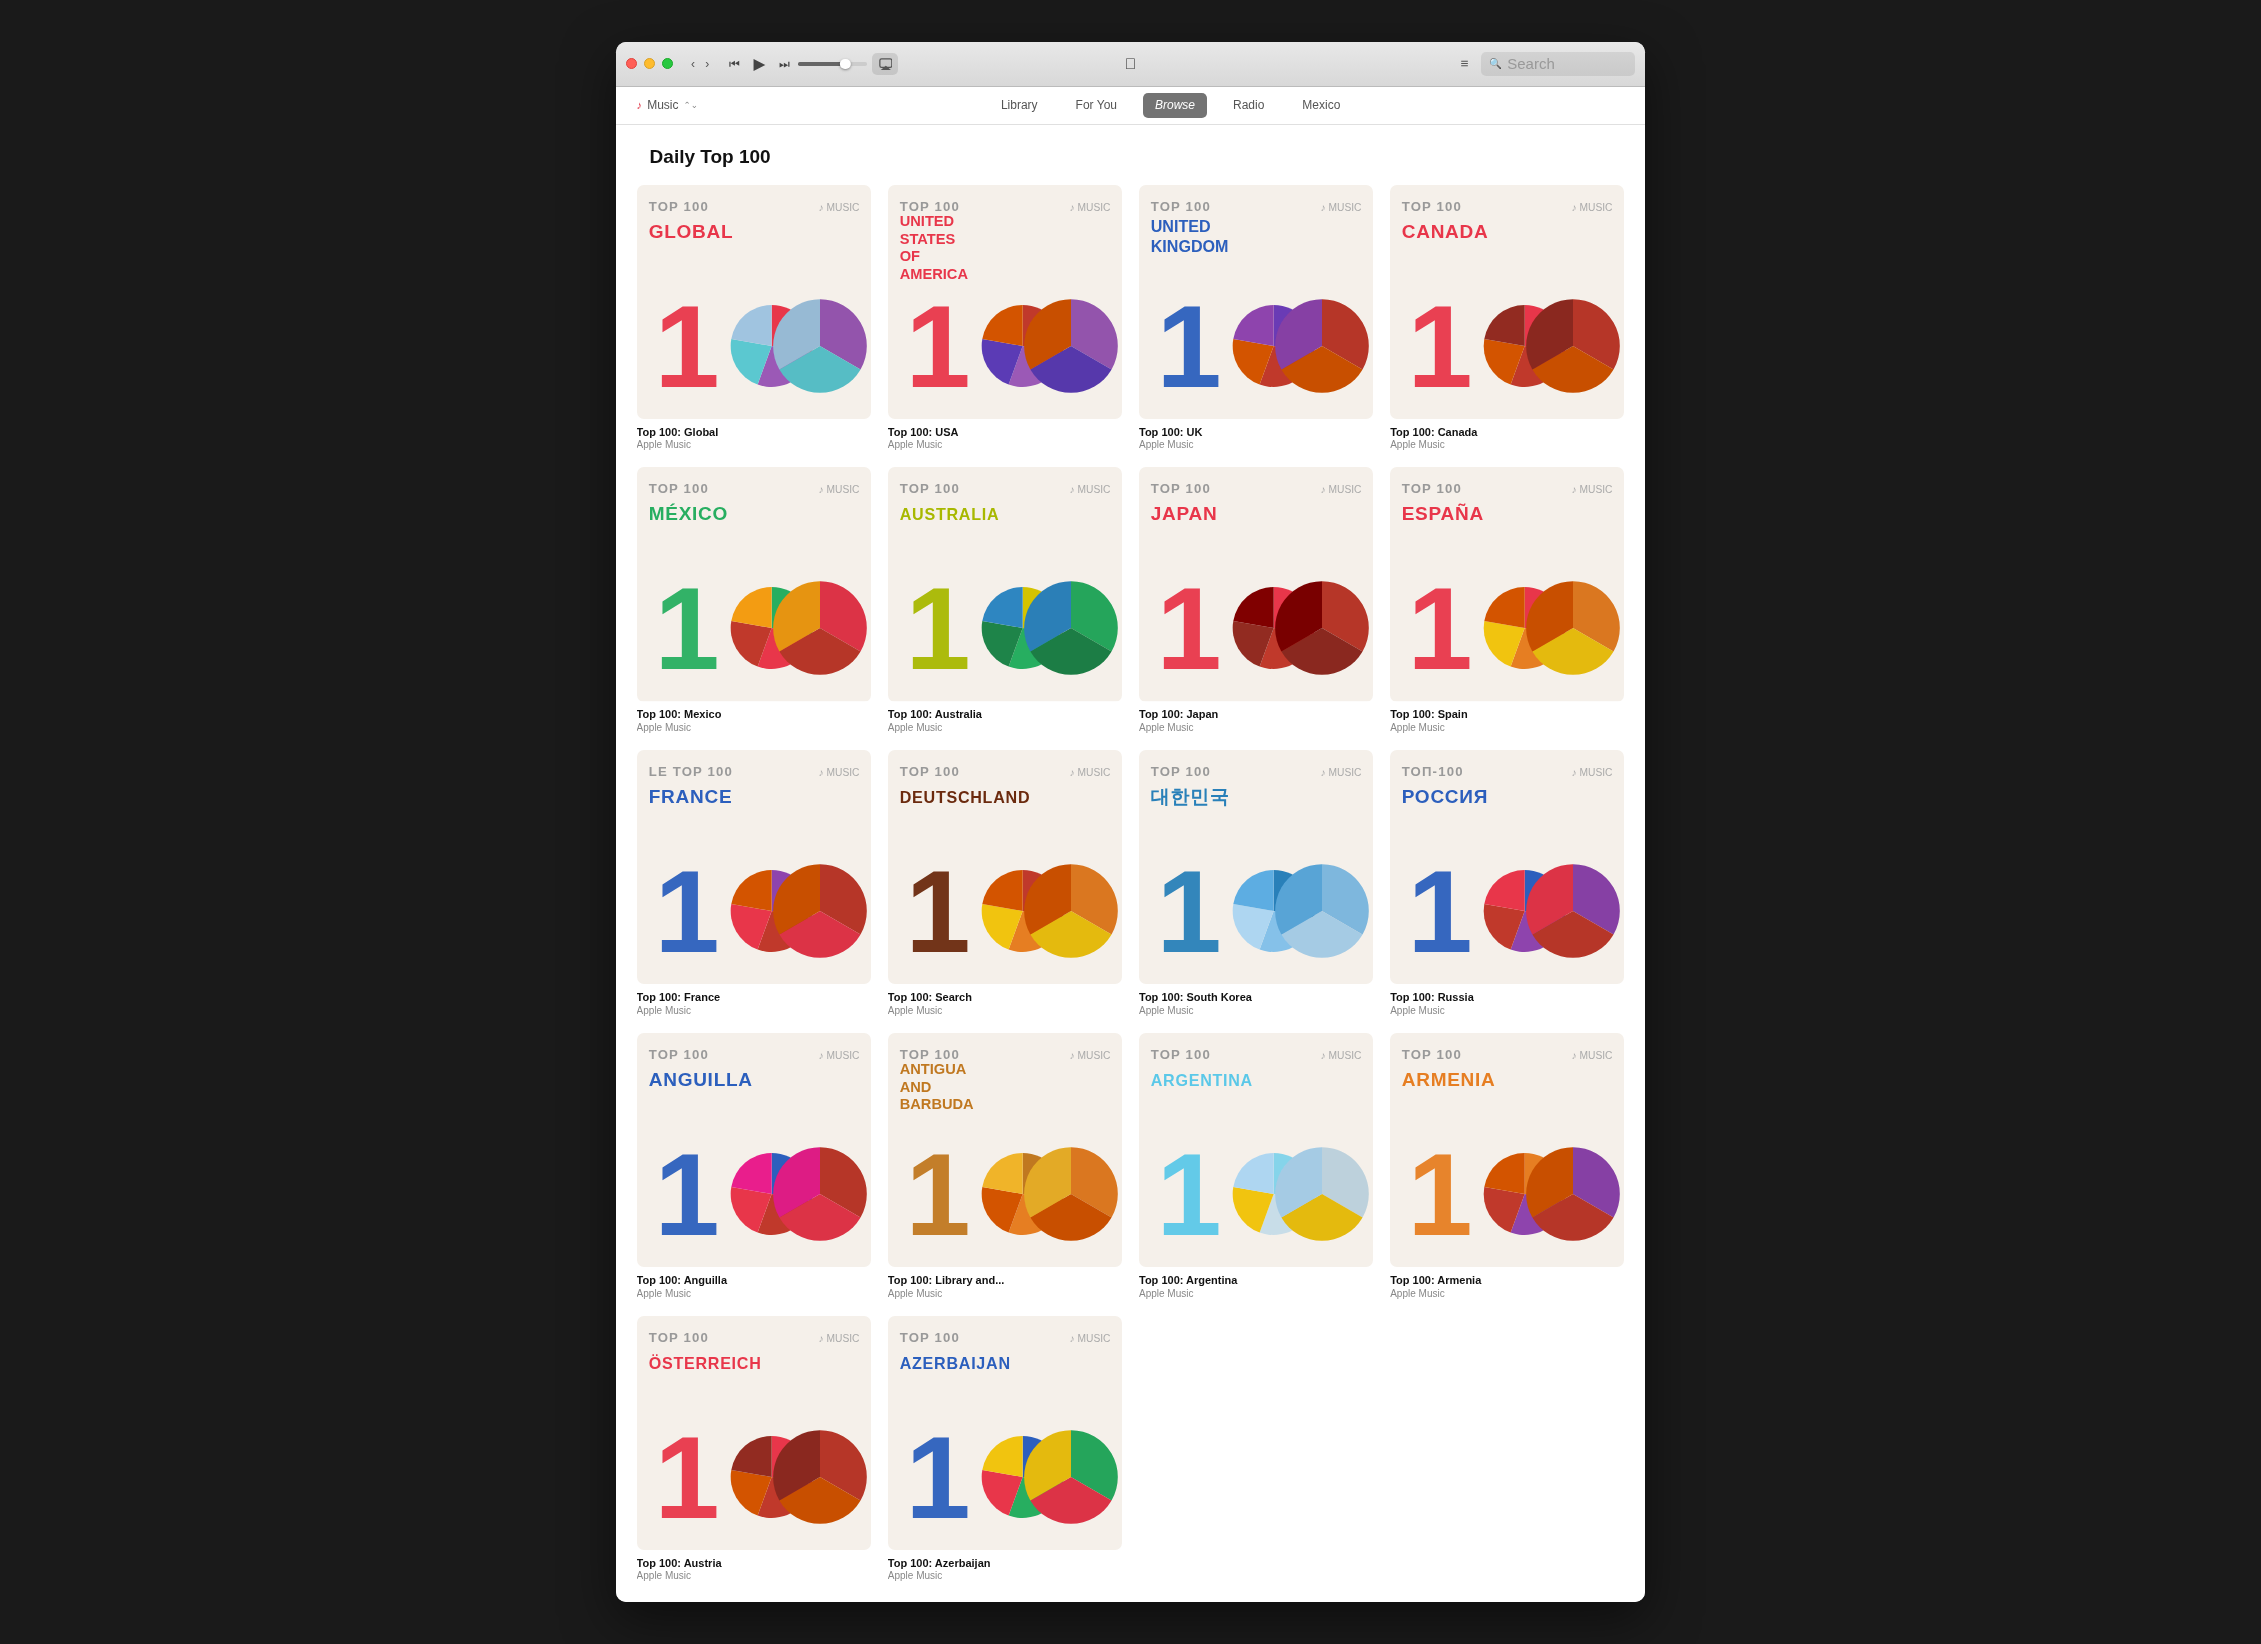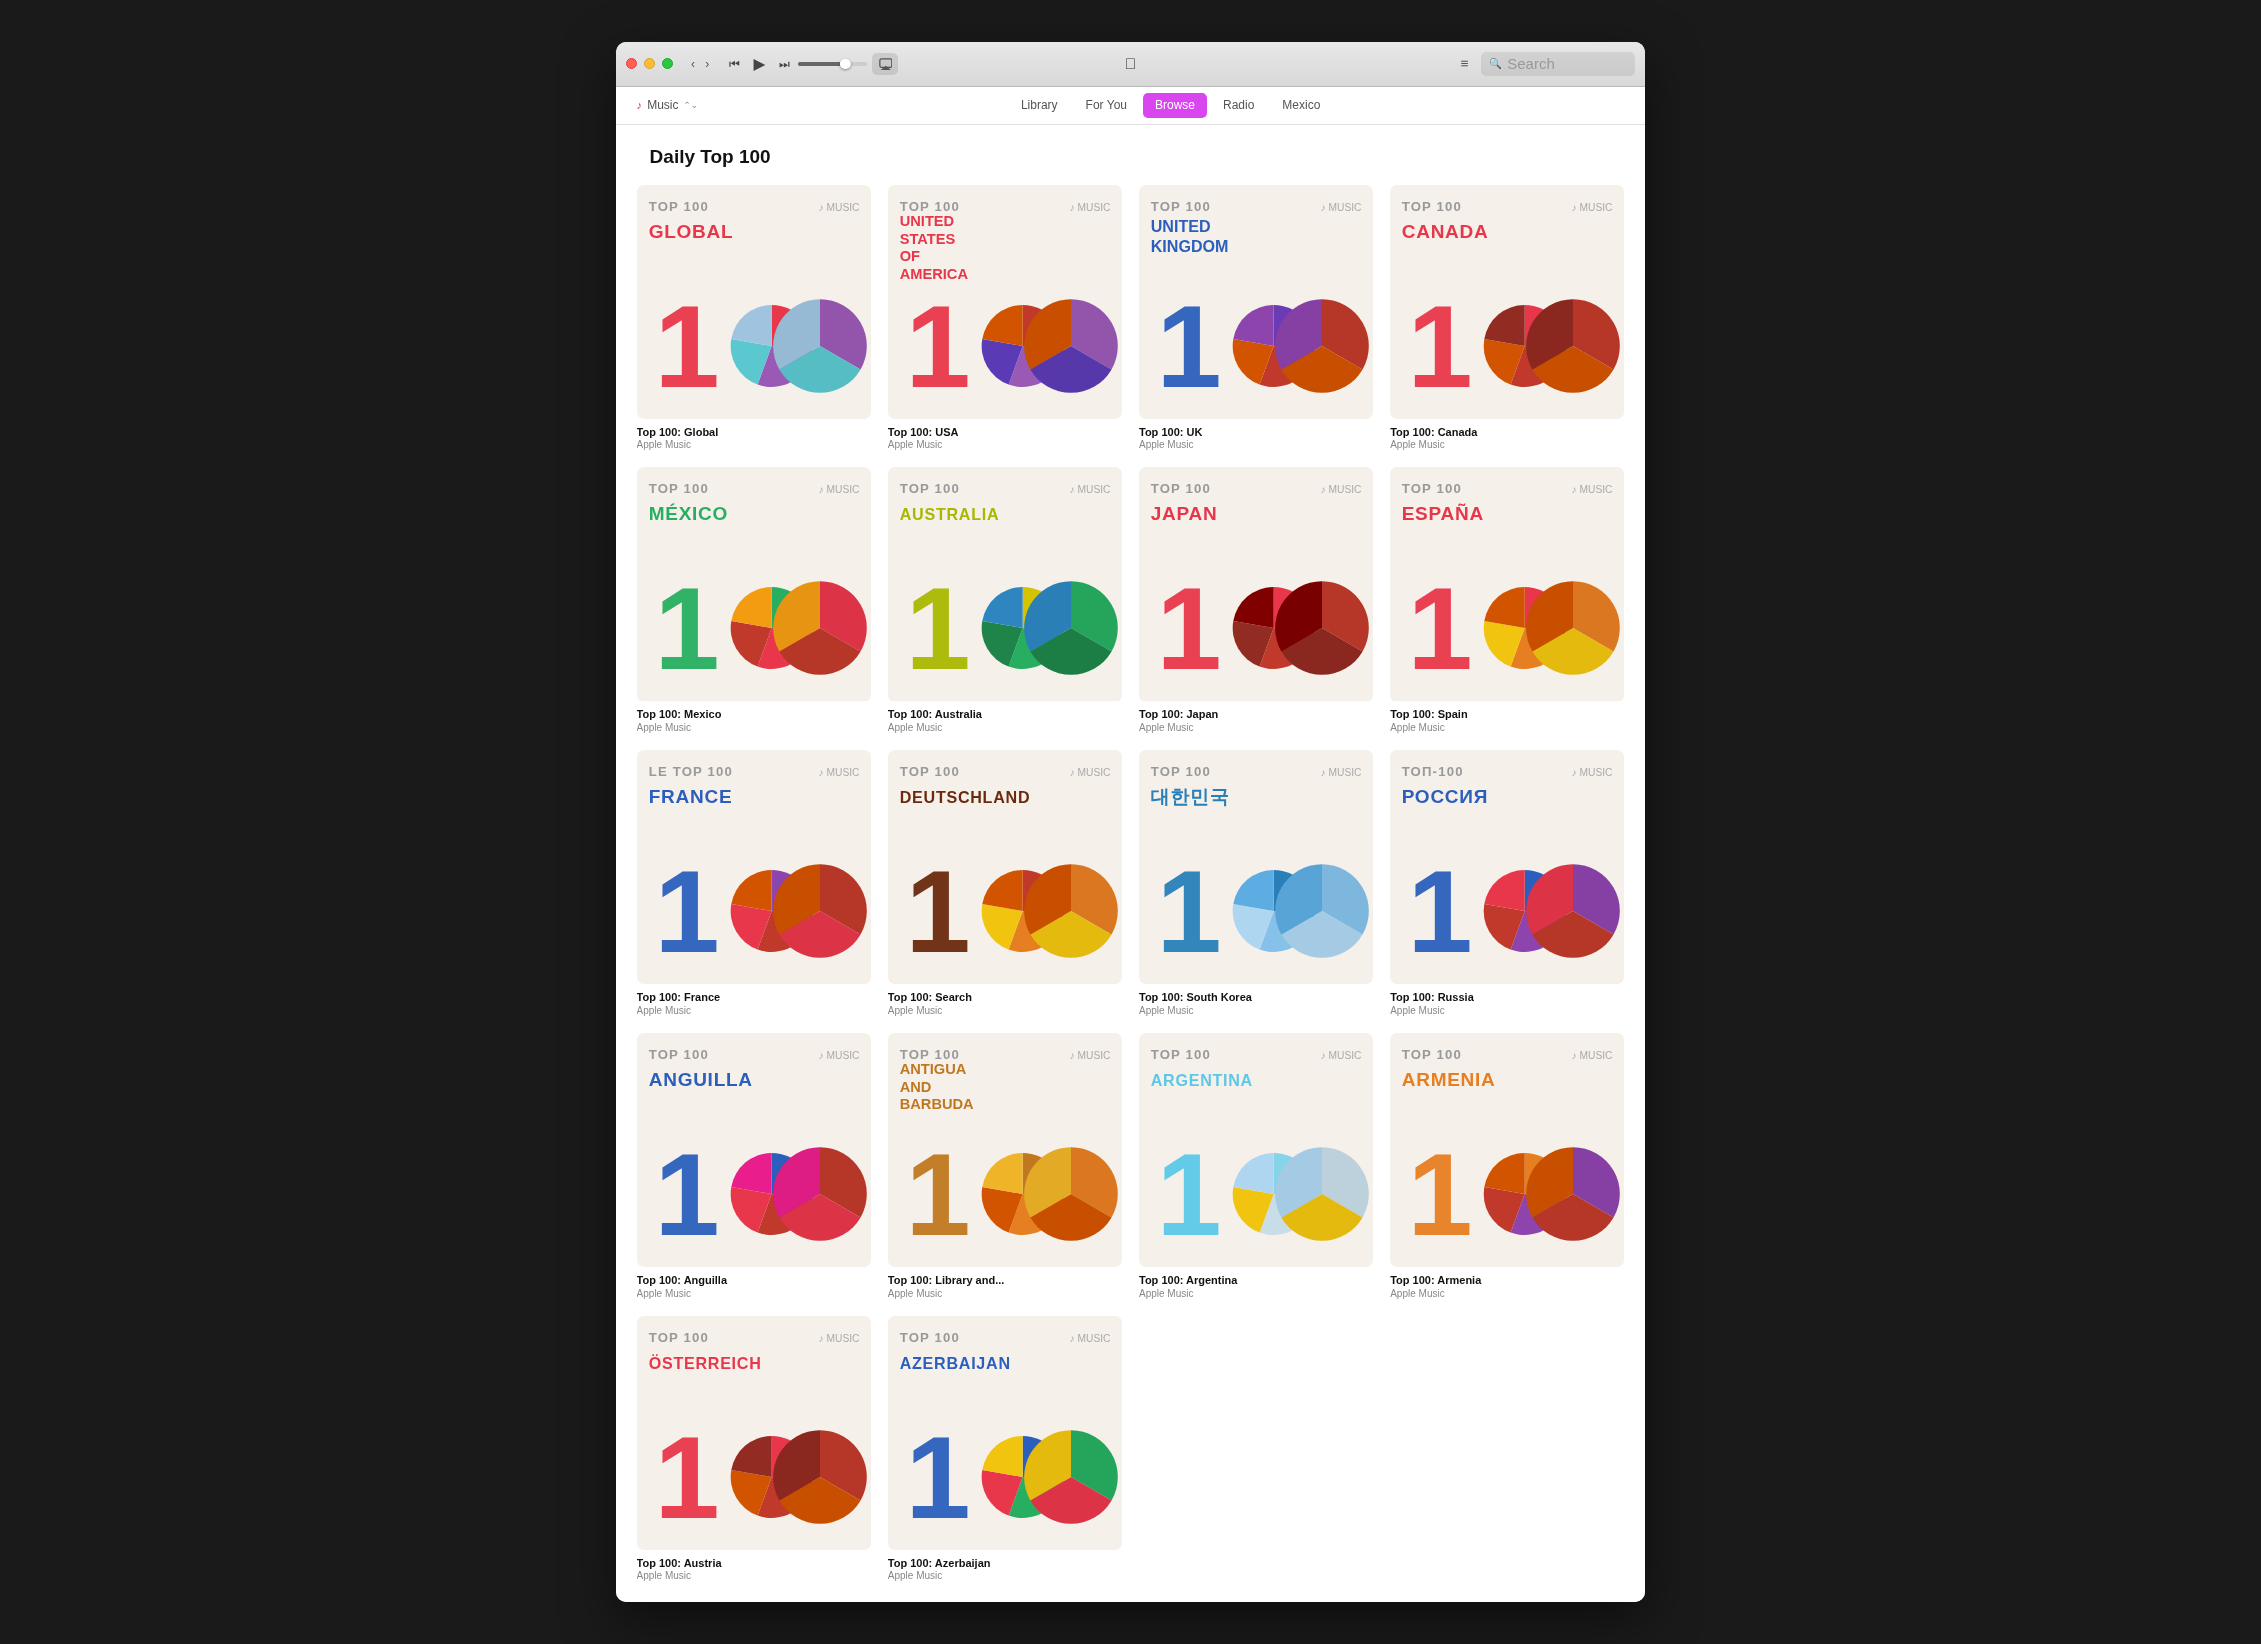--- a/index.html
+++ b/index.html
@@ -194,38 +194,39 @@
       cursor: pointer;
       padding: 3.4px 6.9px;
       border-radius: 5.1px;
     }
 
     .music-icon { font-size: 11px; color: #e0394a; }
 
     .nav-tabs {
       display: flex;
       align-items: center;
-      gap: 4px;
+      gap: 14px;
       margin: 0 auto;
     }
 
     .nav-tab {
       padding: 5.1px 12px;
       border-radius: 5.1px;
       font-size: 12px;
       cursor: pointer;
       color: #555;
       background: none;
       border: none;
       font-weight: 400;
     }
     .nav-tab.active {
-      background: #d946ef;
+      background: #737373;
       color: white;
       font-weight: 500;
+      font-style: italic;
     }
 
     
     .main-content {
       background: white;
       padding: 20.6px 20.6px;
       min-height: 651px;
       overflow-y: auto;
     }
 

